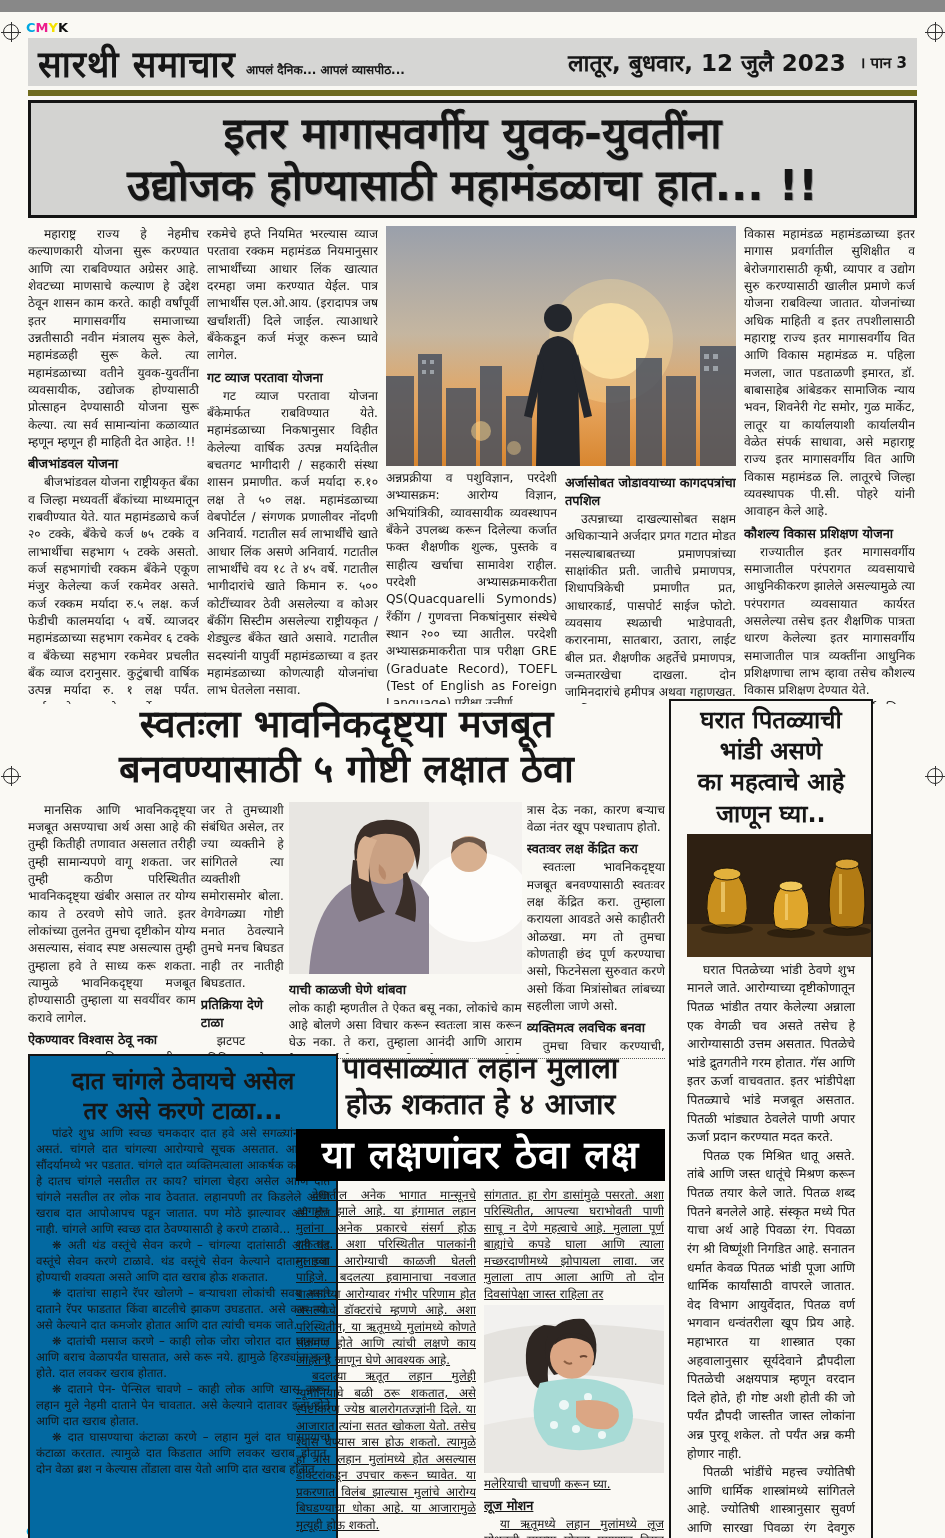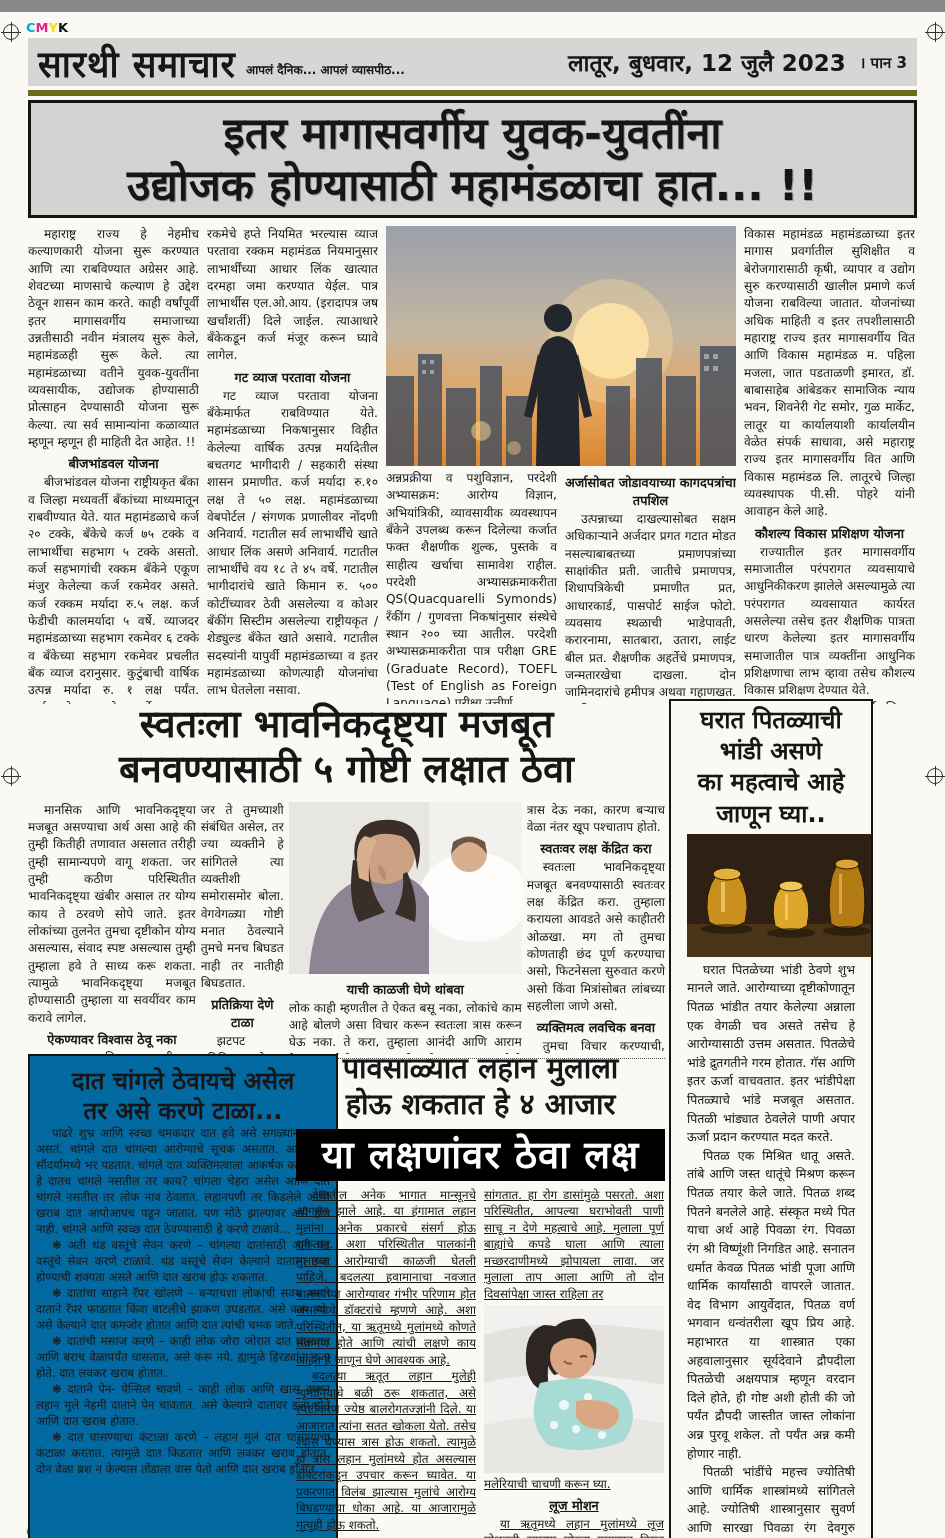--- a/index.html
+++ b/index.html
@@ -26,21 +26,21 @@
   #a1-headbox{border:3px solid #141414;background:#d3d3d1;height:112px;display:flex;flex-direction:column;
               justify-content:center;text-align:center;}
   .h1line{font-size:43px;font-weight:900;line-height:1.22;text-shadow:1px 1px 0 #999;}
   #a1-body{display:flex;gap:8px;margin-top:8px;height:478px;overflow:hidden;}
   .ncol{overflow:hidden;}
   .w171{width:171px;}
   #a1-mid{width:350px;display:flex;flex-direction:column;}
   #a1-midcols{display:flex;gap:8px;margin-top:4px;height:234px;overflow:hidden;}
   .para{margin:0;font-size:12.2px;line-height:1.42;text-align:justify;text-indent:16px;}
   .para.noindent{text-indent:0;}
-  .subhead{font-weight:bold;font-size:12.8px;text-align:center;margin:3px 0 2px 0;}
+  .subhead{font-weight:bold;font-size:12.8px;margin:3px 0 2px 0;}
   .photo{display:block;}
   
   #a2{position:absolute;left:28px;top:690px;width:637px;}
   #a2 .h2line{font-size:38px;font-weight:900;line-height:1.18;text-align:center;}
   #a2-body{display:flex;gap:5px;margin-top:10px;height:252px;overflow:hidden;}
   .a2c1{width:170px;} .a2c2{width:84px;} .a2cp{width:233px;} .a2c4{width:140px;}
   #a2-under{margin-top:3px;overflow:hidden;}
   
   #brass{position:absolute;left:669px;top:687px;width:204px;height:845px;border:2px solid #141414;
          box-sizing:border-box;background:#faf9f4;padding:4px 16px;overflow:hidden;}

